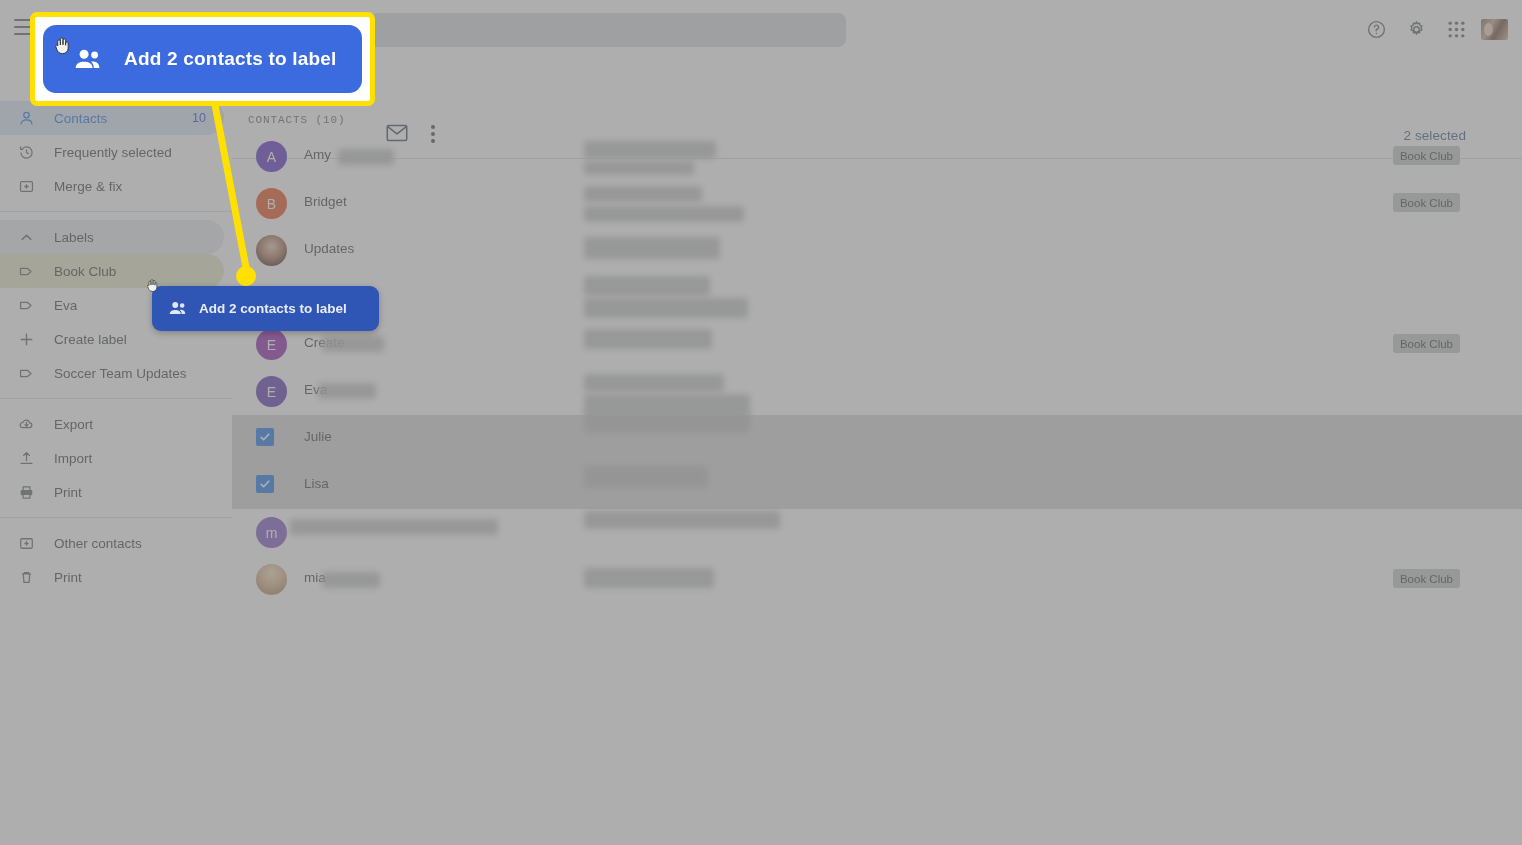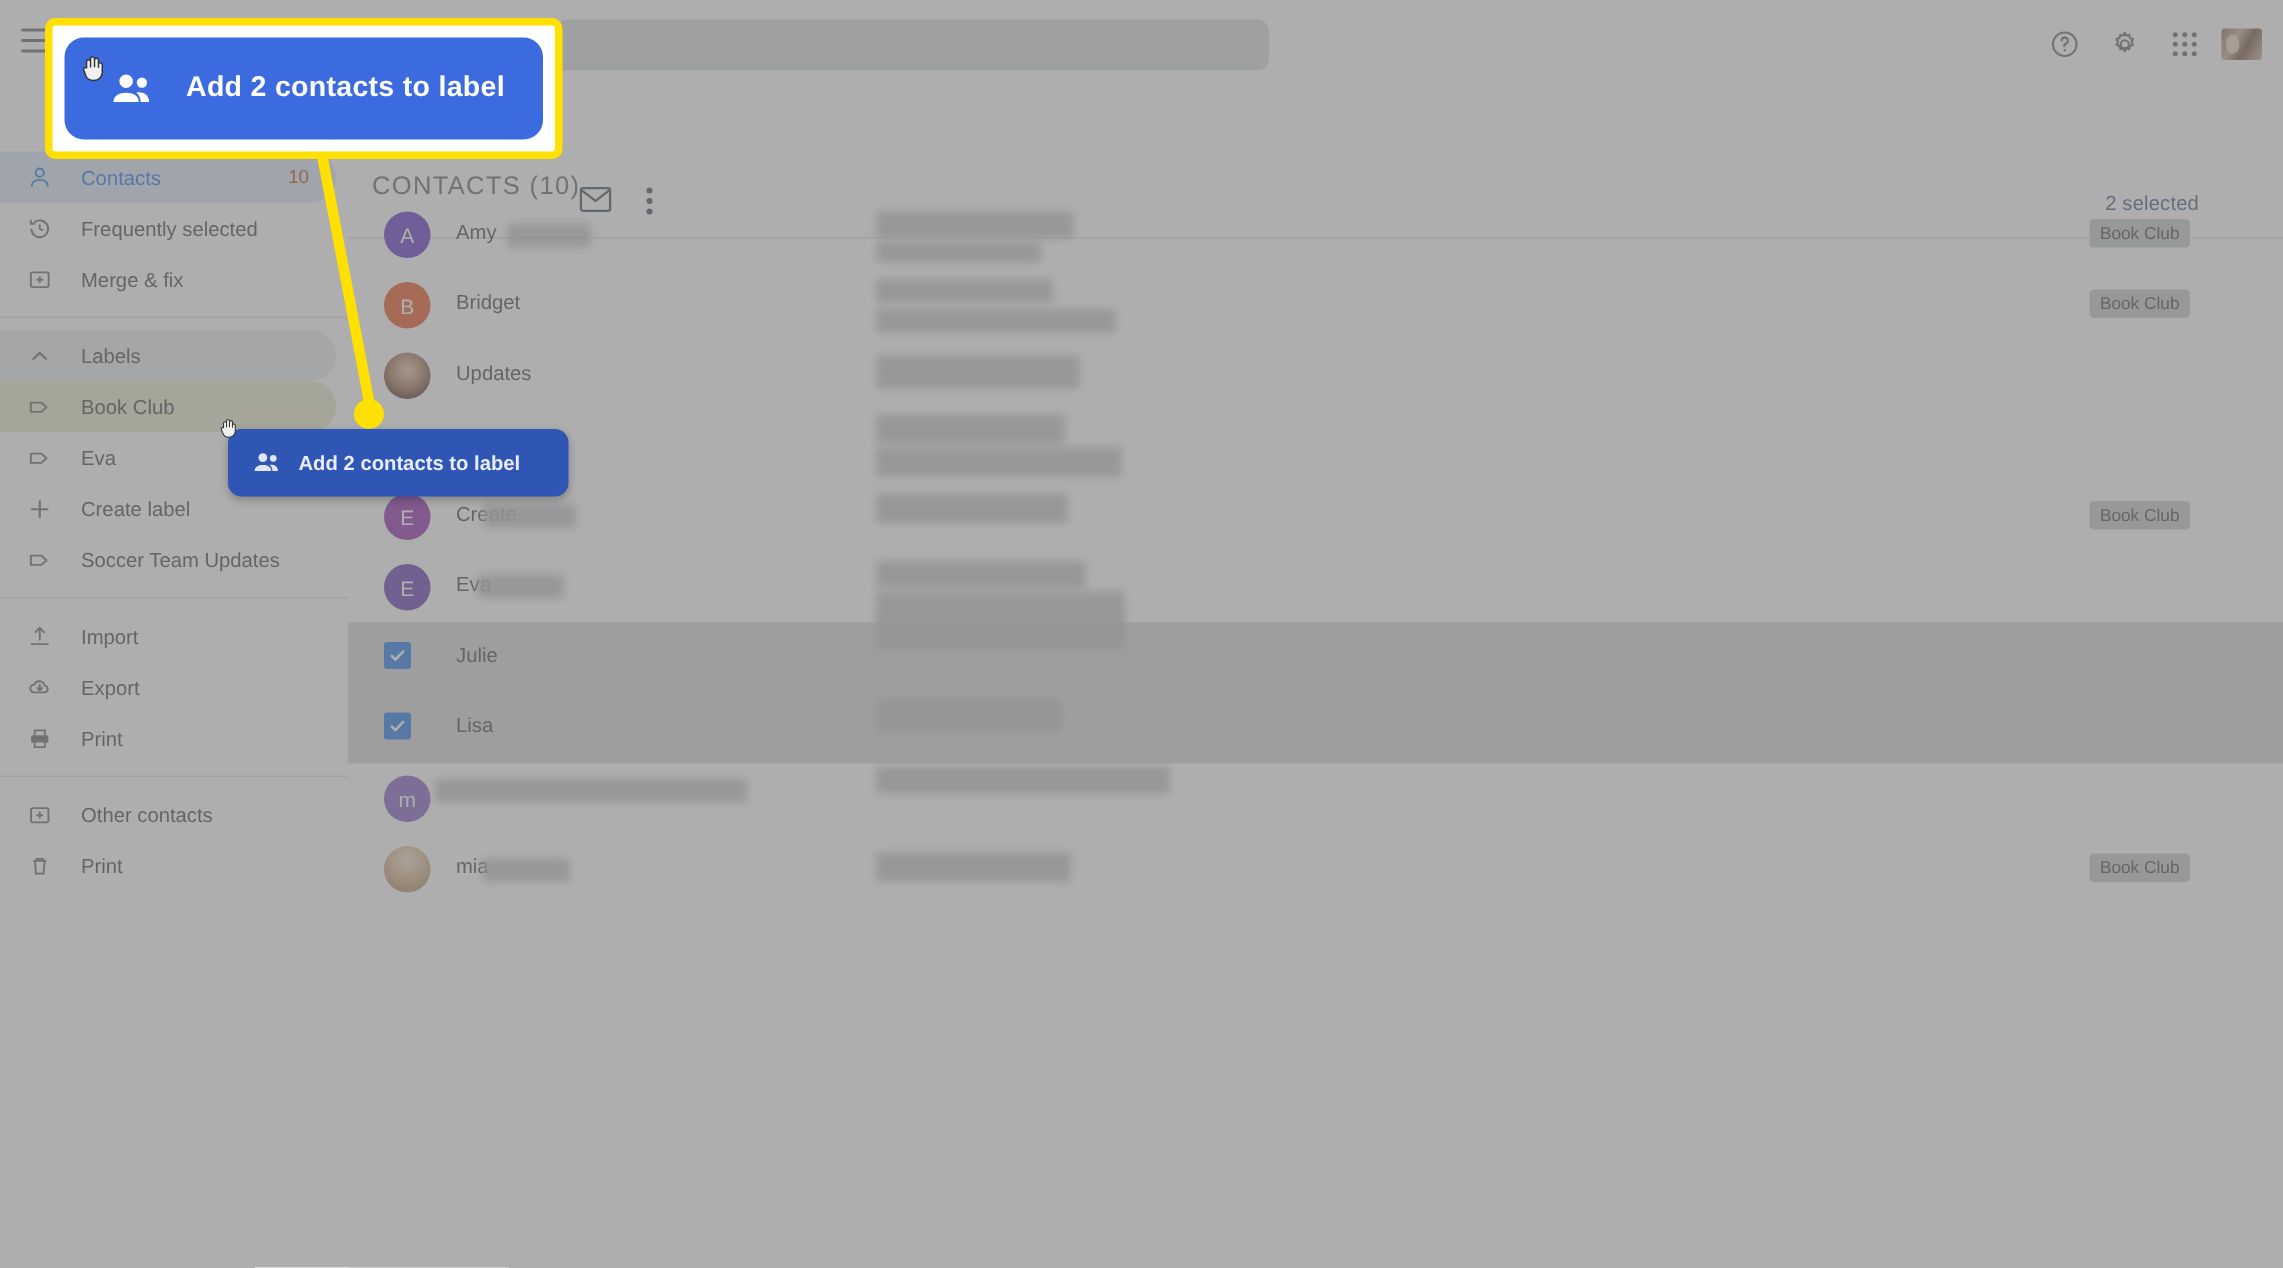--- a/index.html
+++ b/index.html
@@ -67,31 +67,31 @@
 
   
   .sidebar { position:absolute; left:0; top:101px; width:232px; height:788px; background:#fff; }
   .nav-item {
     position:relative; display:flex; align-items:center; height:34px;
     margin:0 8px 0 0; padding-left:16px; border-radius:0 17px 17px 0;
     font-size:13.5px; color:#3c4043; cursor:pointer;
   }
   .nav-item .ni-icon { width:20px; height:20px; margin-right:18px; display:flex; align-items:center; justify-content:center; color:#5f6368; flex:0 0 20px; }
   .nav-item .ni-label { flex:1 1 auto; white-space:nowrap; }
-  .nav-item .ni-count { font-size:12.5px; color:#c2410c; padding-right:18px; }
+  .nav-item .ni-count { font-size:12.5px; color:#1d4ed8; padding-right:18px; }
   .nav-item.active { background:#d9e6f7; color:#1a73e8; }
   .nav-item.active .ni-icon { color:#1a73e8; }
   .nav-item.label-active { background:#e8e8c8; }
   .nav-sep { height:1px; background:#e0e0e0; margin:8px 0 8px 0; }
   .nav-group-head { display:flex; align-items:center; height:34px; padding-left:16px; border-radius:0 17px 17px 0; background:#e8eaed; margin-right:8px; font-size:13.5px; color:#3c4043; }
   .nav-group-head .ni-icon { width:20px; height:20px; margin-right:18px; display:flex; align-items:center; justify-content:center; color:#5f6368; }
 
   
   .list { position:absolute; left:232px; top:101px; width:1290px; height:744px; }
-  .list-title { position:absolute; left:16px; top:13px; font-size:17px; letter-spacing:.9px; color:#5f6368; }
+  .list-title { position:absolute; left:16px; top:13px; font-size:11px; letter-spacing:.9px; color:#5f6368;font-family:Liberation Mono, monospace; }
   .rows { position:absolute; left:0; top:32px; width:1290px; }
   .row { position:relative; height:47px; display:flex; align-items:center; }
   .row.selected { background:#d5d5d5; }
   .row .sel-box { position:absolute; left:24px; top:13px; width:20px; height:20px; }
   .checkbox {
     width:18px; height:18px; border-radius:2px; background:#1a73e8;
     display:flex; align-items:center; justify-content:center;
   }
   .checkbox svg { display:block; }
   .av {
@@ -296,35 +296,35 @@
           <path d="M3 6.4h8.3l4 3.6-4 3.6H3z"></path>
         </svg>
       </span>
       <span class="ni-label">Soccer Team Updates</span>
     </div>
 
     <div class="nav-sep"></div>
 
     <div class="nav-item">
       <span class="ni-icon">
-        <svg width="17" height="17" viewBox="0 0 20 20" fill="none" stroke="currentColor" stroke-width="1.5" stroke-linecap="round">
-          <path d="M10 12.4V3.2M6.6 6.4L10 3l3.4 3.4M3.6 15.8h12.8"></path>
-        </svg>
-      </span>
-      <span class="ni-label">Import</span>
-    </div>
-
-    <div class="nav-item">
-      <span class="ni-icon">
         <svg width="17" height="17" viewBox="0 0 20 20" fill="none" stroke="currentColor" stroke-width="1.5" stroke-linecap="round" stroke-linejoin="round">
           <path d="M5.4 13.6a3 3 0 0 1 .3-6 4.2 4.2 0 0 1 8 .6 2.7 2.7 0 0 1-.3 5.4z"></path>
           <path d="M10 7.6v4.2M8.2 10.2L10 12l1.8-1.8"></path>
         </svg>
       </span>
       <span class="ni-label">Export</span>
+    </div>
+
+    <div class="nav-item">
+      <span class="ni-icon">
+        <svg width="17" height="17" viewBox="0 0 20 20" fill="none" stroke="currentColor" stroke-width="1.5" stroke-linecap="round">
+          <path d="M10 12.4V3.2M6.6 6.4L10 3l3.4 3.4M3.6 15.8h12.8"></path>
+        </svg>
+      </span>
+      <span class="ni-label">Import</span>
     </div>
 
     <div class="nav-item">
       <span class="ni-icon">
         <svg width="17" height="17" viewBox="0 0 20 20" fill="none" stroke="currentColor" stroke-width="1.4">
           <path d="M6 7.2V3.4h8V7.2"></path>
           <rect x="3.2" y="7.2" width="13.6" height="6" rx="1.2" fill="currentColor" stroke="none"></rect>
           <rect x="6" y="12.2" width="8" height="4.4" fill="#fff" stroke="currentColor"></rect>
         </svg>
       </span>

